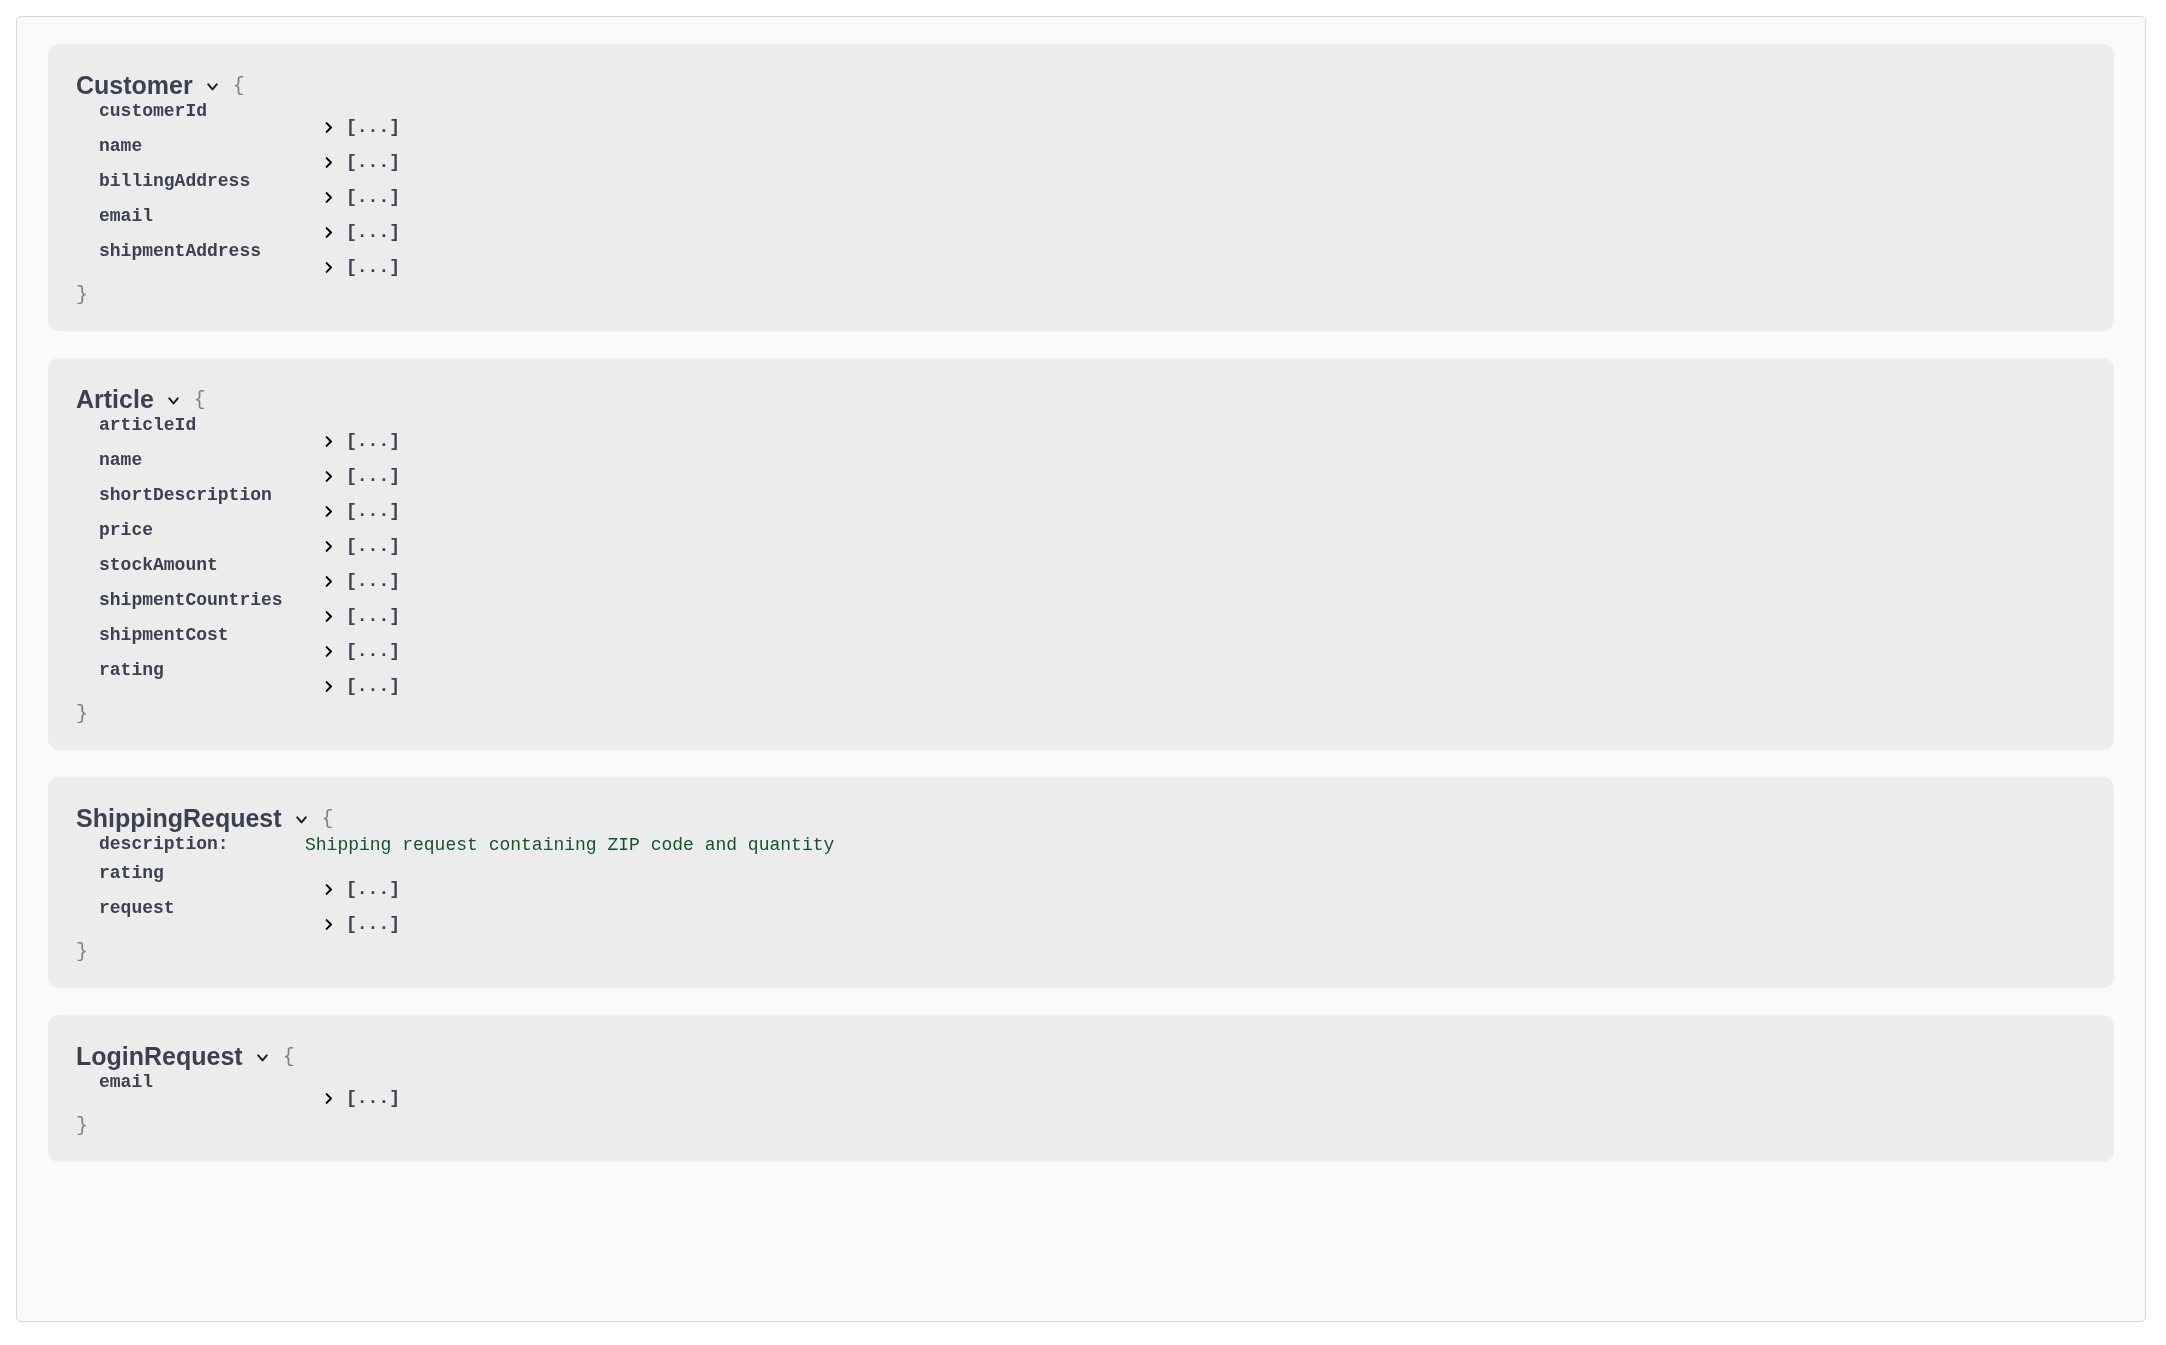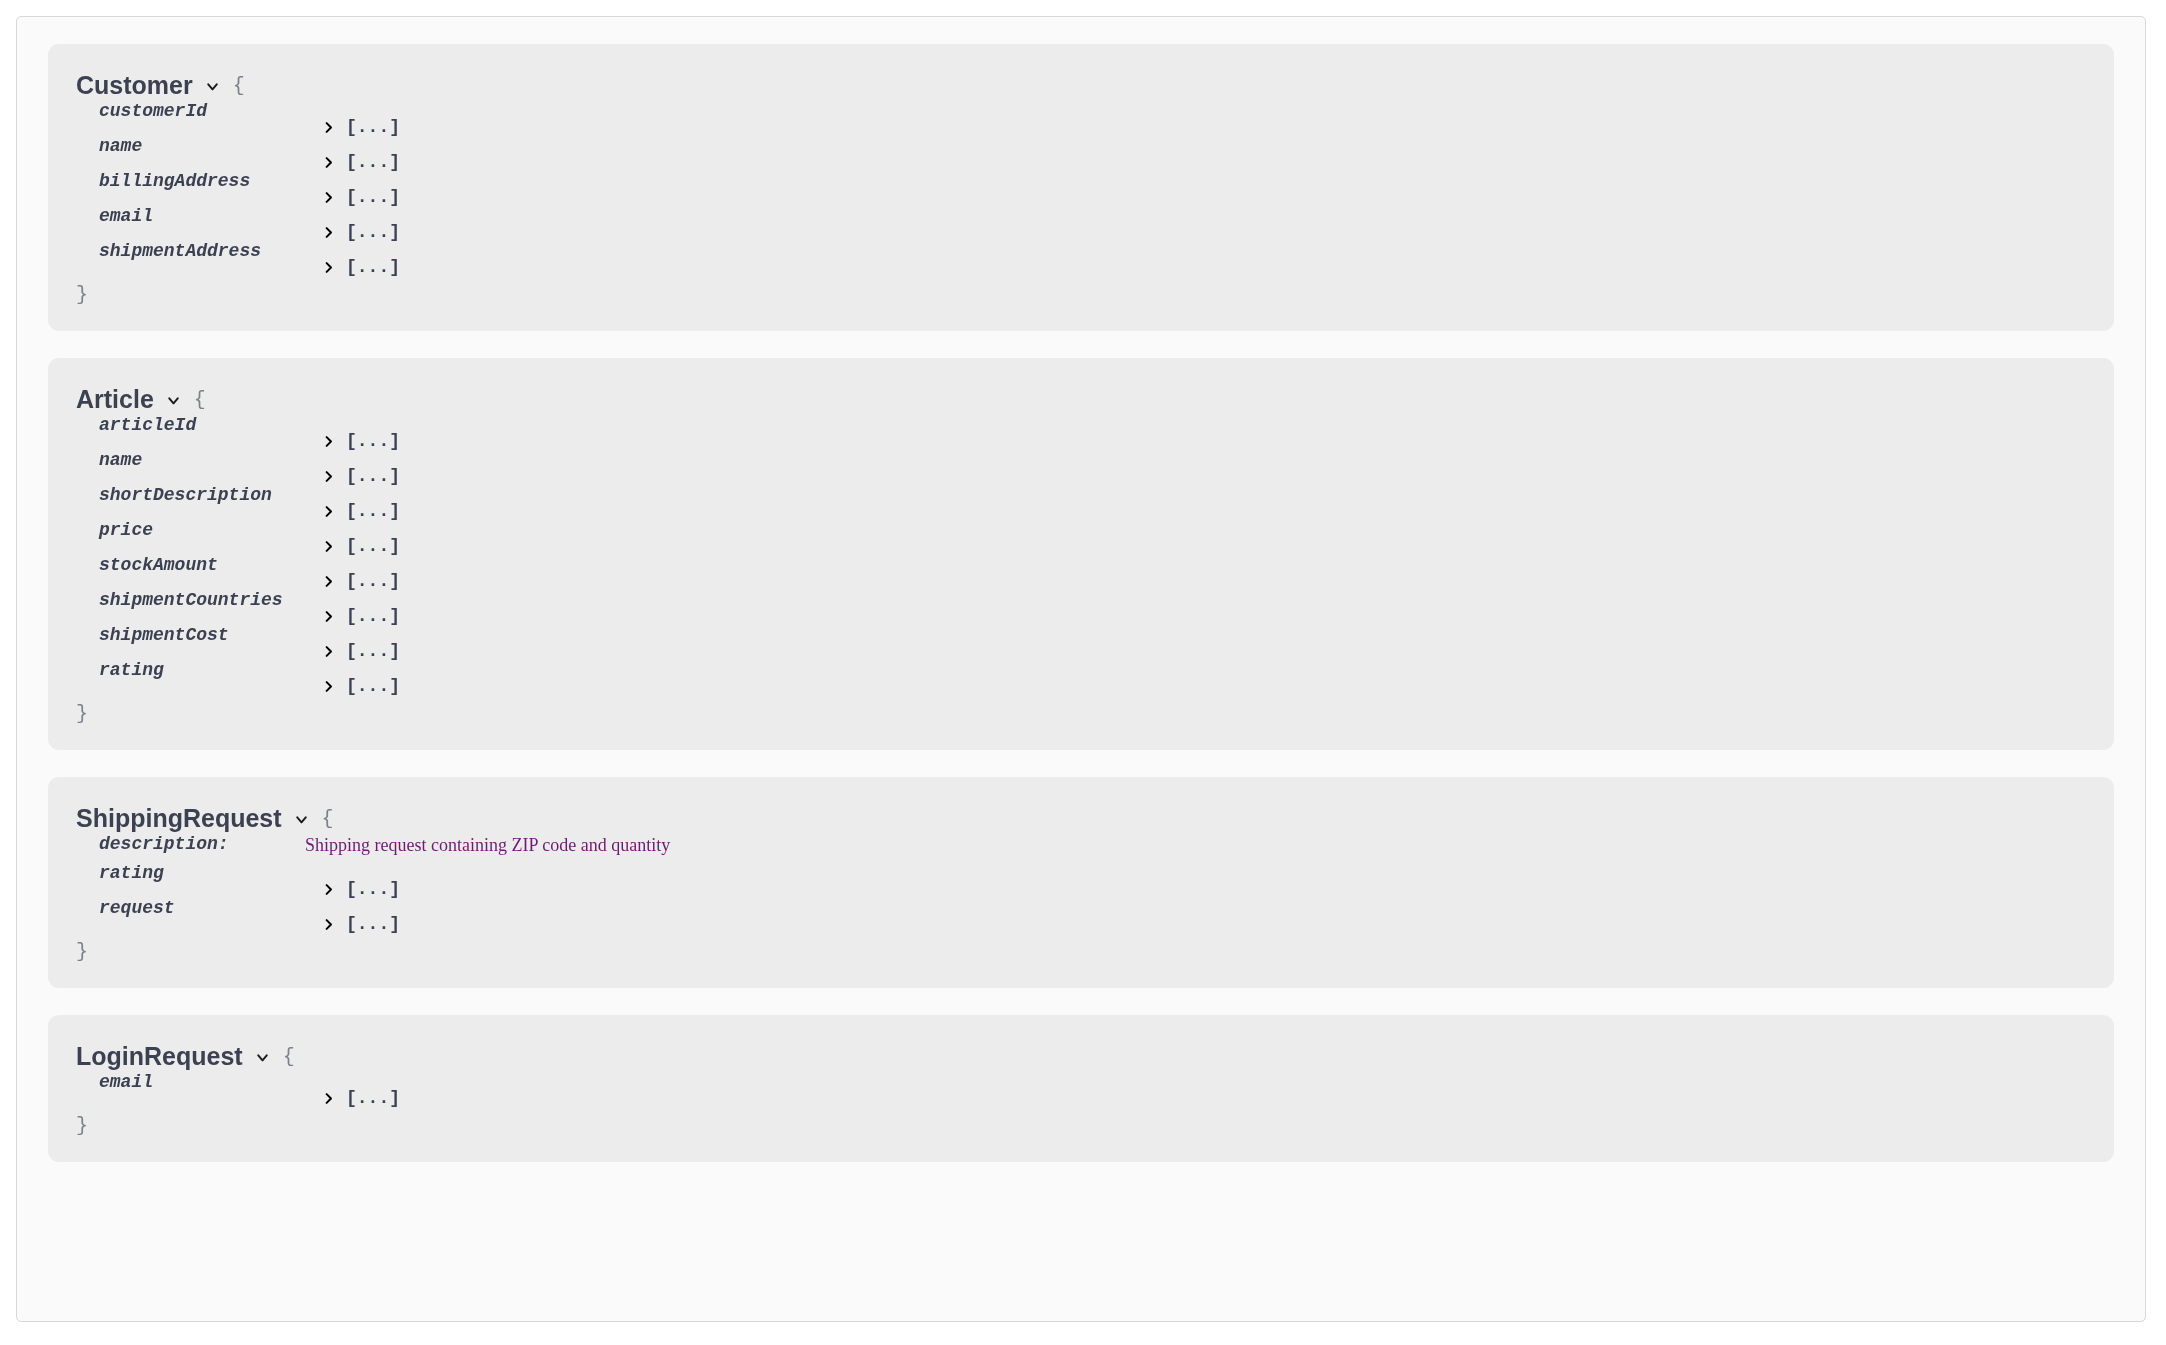--- a/index.html
+++ b/index.html
@@ -122,21 +122,20 @@
   .prop-name {
     position: absolute;
     left: 0;
     top: 0;
     font-family: "Liberation Mono", "DejaVu Sans Mono", monospace;
     font-size: 18px;
     font-weight: bold;
     color: #3b4151;
     line-height: 21px;
     white-space: nowrap;
-    font-style: italic;
   }
   .prop-value {
     position: absolute;
     left: 221px;
     top: 17px;
     display: flex;
     align-items: center;
     white-space: nowrap;
   }
   .prop-expand {
@@ -156,23 +155,23 @@
     color: #3b4151;
     line-height: 18px;
   }
 
   
   .prop-row.desc { height: 29px; }
   .desc-text {
     position: absolute;
     left: 206px;
     top: 1px;
-    font-family: Liberation Serif, serif;
+    font-family: Liberation Mono, monospace;
     font-size: 18px;
-    color: #701a75;
+    color: #14532d;
     line-height: 21px;
     white-space: nowrap;
   }
 
   .schema-foot {
     position: relative;
     padding-left: 28px;
     padding-top: 8px;
     padding-bottom: 25px;
     font-family: "Liberation Mono", "DejaVu Sans Mono", monospace;

